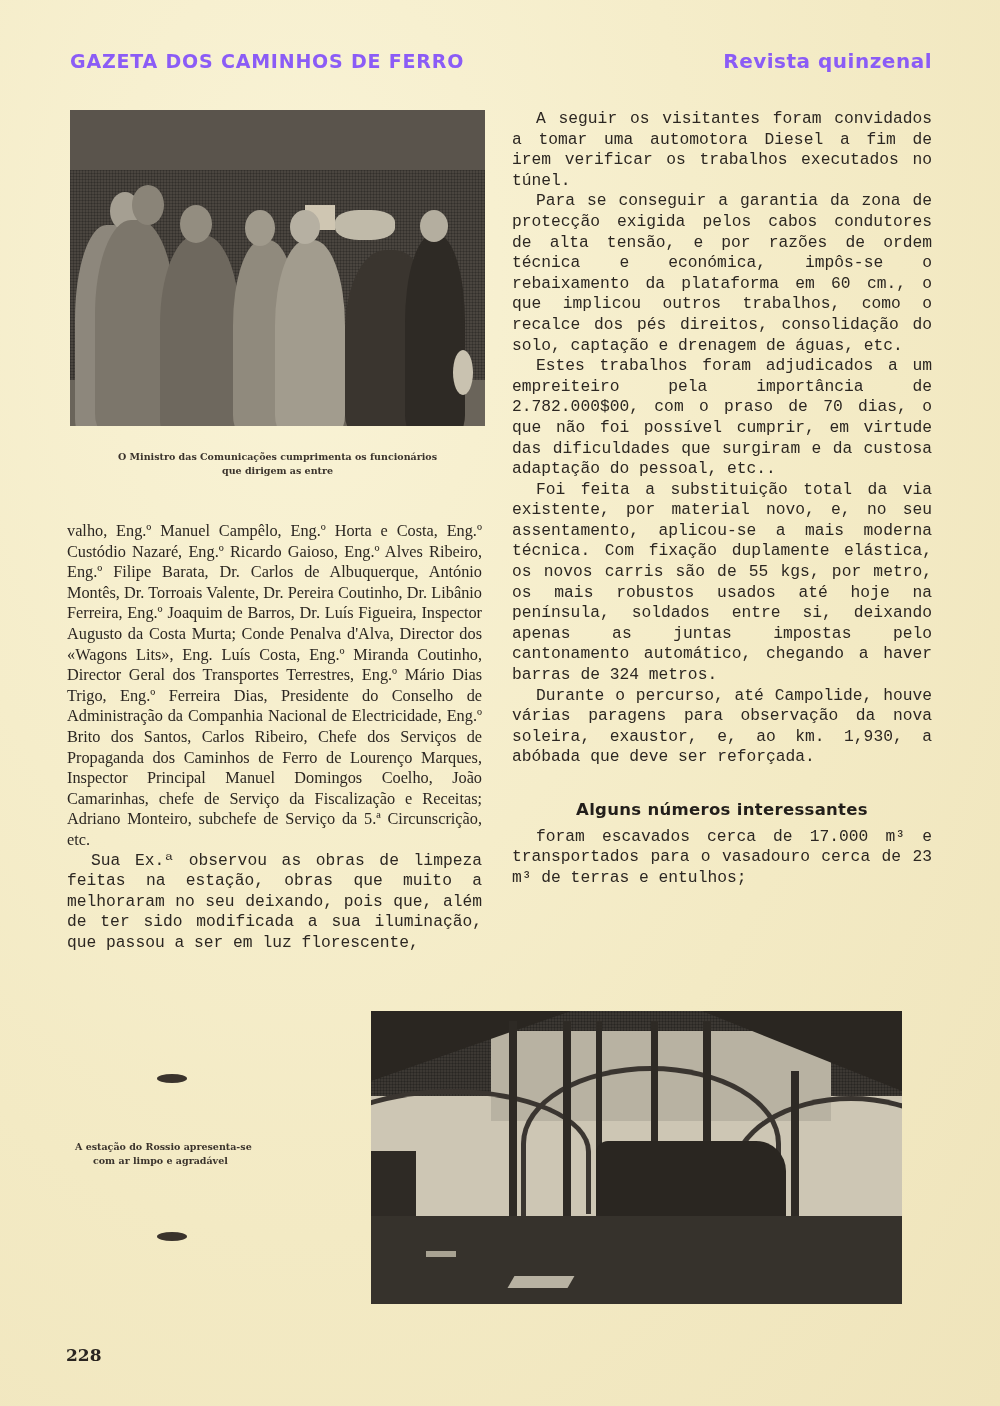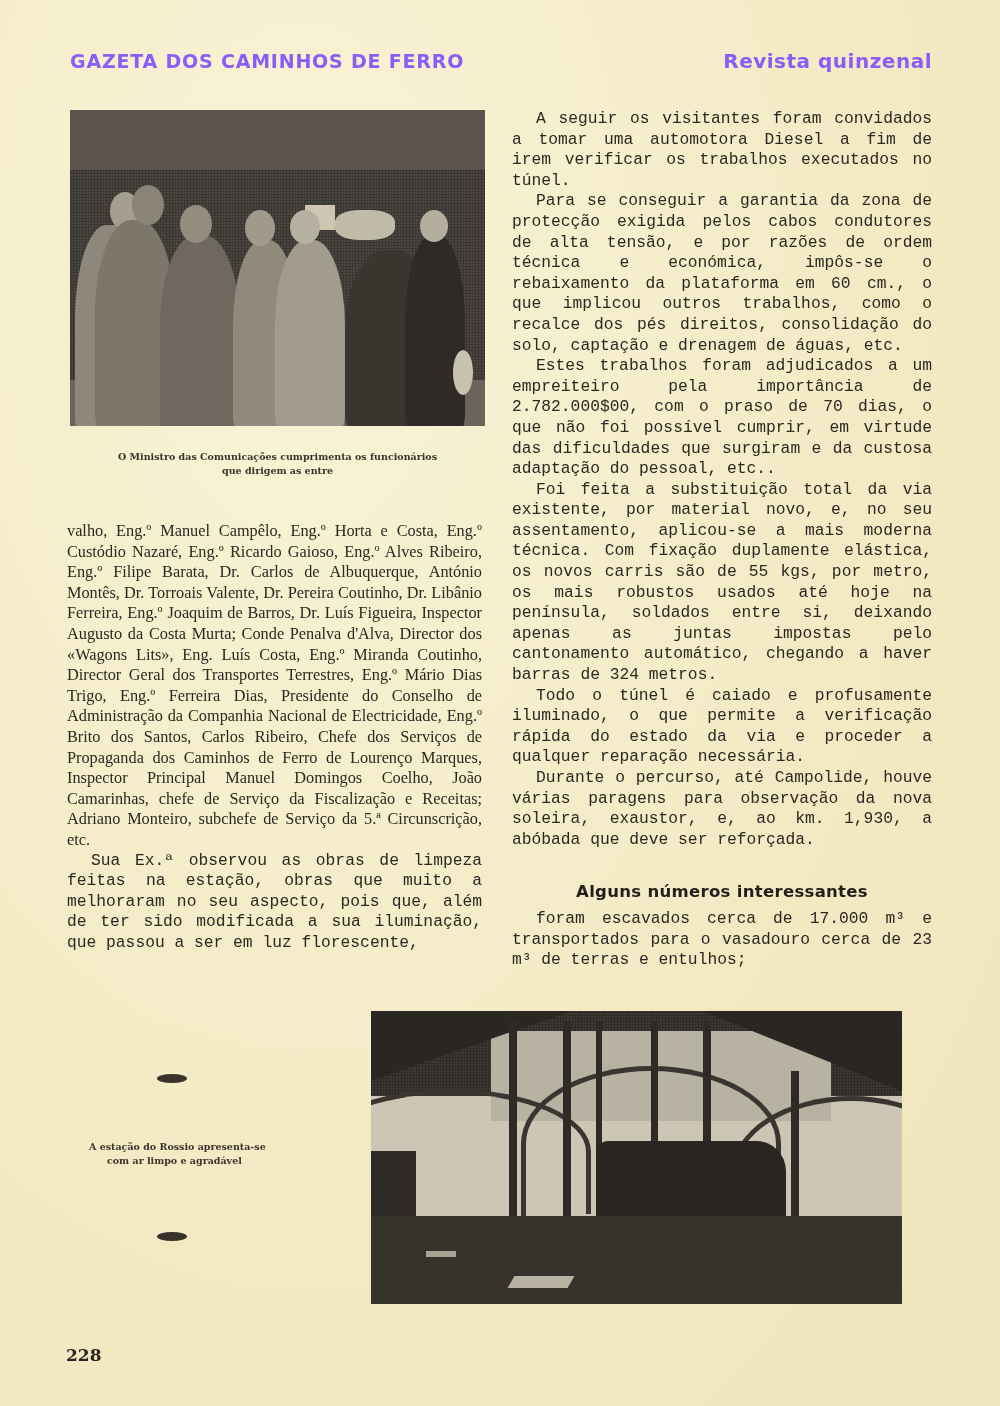--- a/index.html
+++ b/index.html
@@ -32,21 +32,21 @@
 
   
   .fig { position: absolute; border-radius: 45% 45% 8% 8%; }
   .head { position: absolute; border-radius: 50%; }
 
   .caption {
     position: absolute; font-family: "DejaVu Serif", serif; font-weight: bold;
     font-size: 9.5px; color: #3a332c; line-height: 14px;
   }
   .caption1 { left: 70px; top: 450px; width: 415px; text-align: center; }
-  .caption2 { left: 89px; top: 1140px; width: 240px; }
+  .caption2 { left: 75px; top: 1140px; width: 240px; }
   .caption2 .l2 { padding-left: 18px; display: block; }
 
   .col {
     position: absolute; font-size: 16.3px; line-height: 20.6px;
     text-align: justify; color: #2c2722;
   }
   .col p { margin: 0; }
   .col p.ind { text-indent: 24px; font-family: Liberation Mono, monospace; }
   .colL { left: 67px; top: 509px; width: 415px; margin-top: 12px; }
   .colR { left: 512px; top: 109px; width: 420px; }
@@ -95,29 +95,28 @@
   <div class="head" style="left:350px;top:100px;width:28px;height:32px;background:#b4ae9f;"></div>
   <div class="head" style="left:383px;top:240px;width:20px;height:45px;background:#c9c2b0;border-radius:50%;"></div>
 </div>
 <div class="caption caption1">
   <span>O Ministro das Comunicações cumprimenta os funcionários</span><br>
   <span>que dirigem as entre</span>
 </div>
 
 <div class="col colL">
   <p>valho, Eng.º Manuel Campêlo, Eng.º Horta e Costa, Eng.º Custódio Nazaré, Eng.º Ricardo Gaioso, Eng.º Alves Ribeiro, Eng.º Filipe Barata, Dr. Carlos de Albuquerque, António Montês, Dr. Torroais Valente, Dr. Pereira Coutinho, Dr. Libânio Ferreira, Eng.º Joaquim de Barros, Dr. Luís Figueira, Inspector Augusto da Costa Murta; Conde Penalva d'Alva, Director dos «Wagons Lits», Eng. Luís Costa, Eng.º Miranda Coutinho, Director Geral dos Transportes Terrestres, Eng.º Mário Dias Trigo, Eng.º Ferreira Dias, Presidente do Conselho de Administração da Companhia Nacional de Electricidade, Eng.º Brito dos Santos, Carlos Ribeiro, Chefe dos Serviços de Propaganda dos Caminhos de Ferro de Lourenço Marques, Inspector Principal Manuel Domingos Coelho, João Camarinhas, chefe de Serviço da Fiscalização e Receitas; Adriano Monteiro, subchefe de Serviço da 5.ª Circunscrição, etc.</p>
-  <p class="ind">Sua Ex.ª observou as obras de limpeza feitas na estação, obras que muito a melhoraram no seu aspecto, pois que, além de ter sido modificada a sua iluminação, que passou a ser em luz florescente,</p>
+  <p class="ind">Sua Ex.ª observou as obras de limpeza feitas na estação, obras que muito a melhoraram no seu deixando, pois que, além de ter sido modificada a sua iluminação, que passou a ser em luz florescente,</p>
 </div>
 
 <div class="col colR">
   <p class="ind">A seguir os visitantes foram convidados a tomar uma automotora Diesel a fim de irem verificar os trabalhos executados no túnel.</p>
   <p class="ind">Para se conseguir a garantia da zona de protecção exigida pelos cabos condutores de alta tensão, e por razões de ordem técnica e económica, impôs-se o rebaixamento da plataforma em 60 cm., o que implicou outros trabalhos, como o recalce dos pés direitos, consolidação do solo, captação e drenagem de águas, etc.</p>
   <p class="ind">Estes trabalhos foram adjudicados a um empreiteiro pela importância de 2.782.000$00, com o praso de 70 dias, o que não foi possível cumprir, em virtude das dificuldades que surgiram e da custosa adaptação do pessoal, etc..</p>
   <p class="ind">Foi feita a substituição total da via existente, por material novo, e, no seu assentamento, aplicou-se a mais moderna técnica. Com fixação duplamente elástica, os novos carris são de 55 kgs, por metro, os mais robustos usados até hoje na península, soldados entre si, deixando apenas as juntas impostas pelo cantonamento automático, chegando a haver barras de 324 metros.</p>
-  <p class="ind">Todo o túnel é caiado e profusamente iluminado, o que permite a verificação rápida do estado da via e proceder a qualquer reparação necessária.</p>
   <p class="ind">Durante o percurso, até Campolide, houve várias paragens para observação da nova soleira, exaustor, e, ao km. 1,930, a abóbada que deve ser reforçada.</p>
   <div class="subhead">Alguns números interessantes</div>
   <p class="ind">foram escavados cerca de 17.000 m³ e transportados para o vasadouro cerca de 23 m³ de terras e entulhos;</p>
 </div>
 
 <div class="ornament orn1"></div>
 <div class="caption caption2">
   <span>A estação do Rossio apresenta-se</span>
   <span class="l2">com ar limpo e agradável</span>
 </div>

